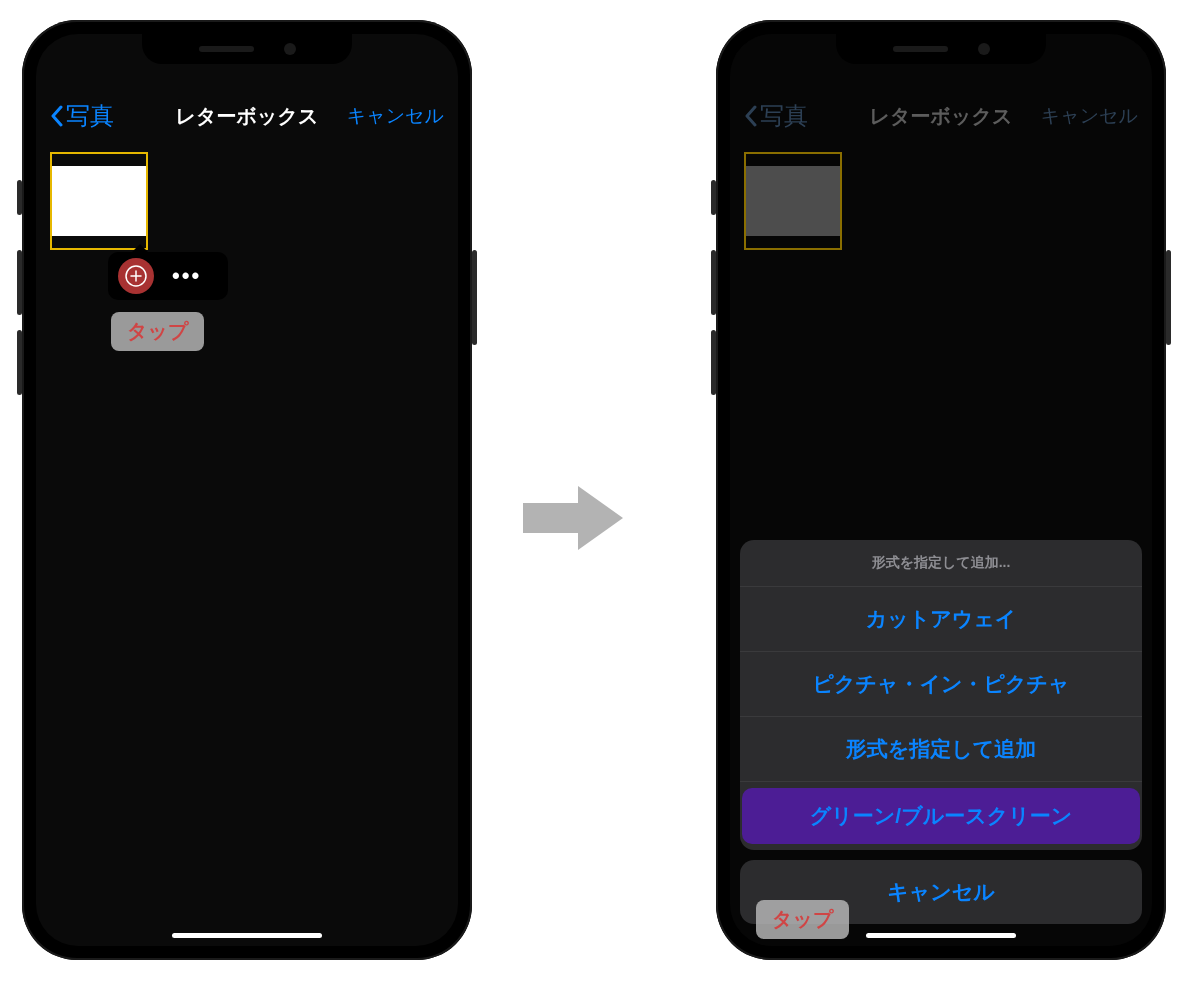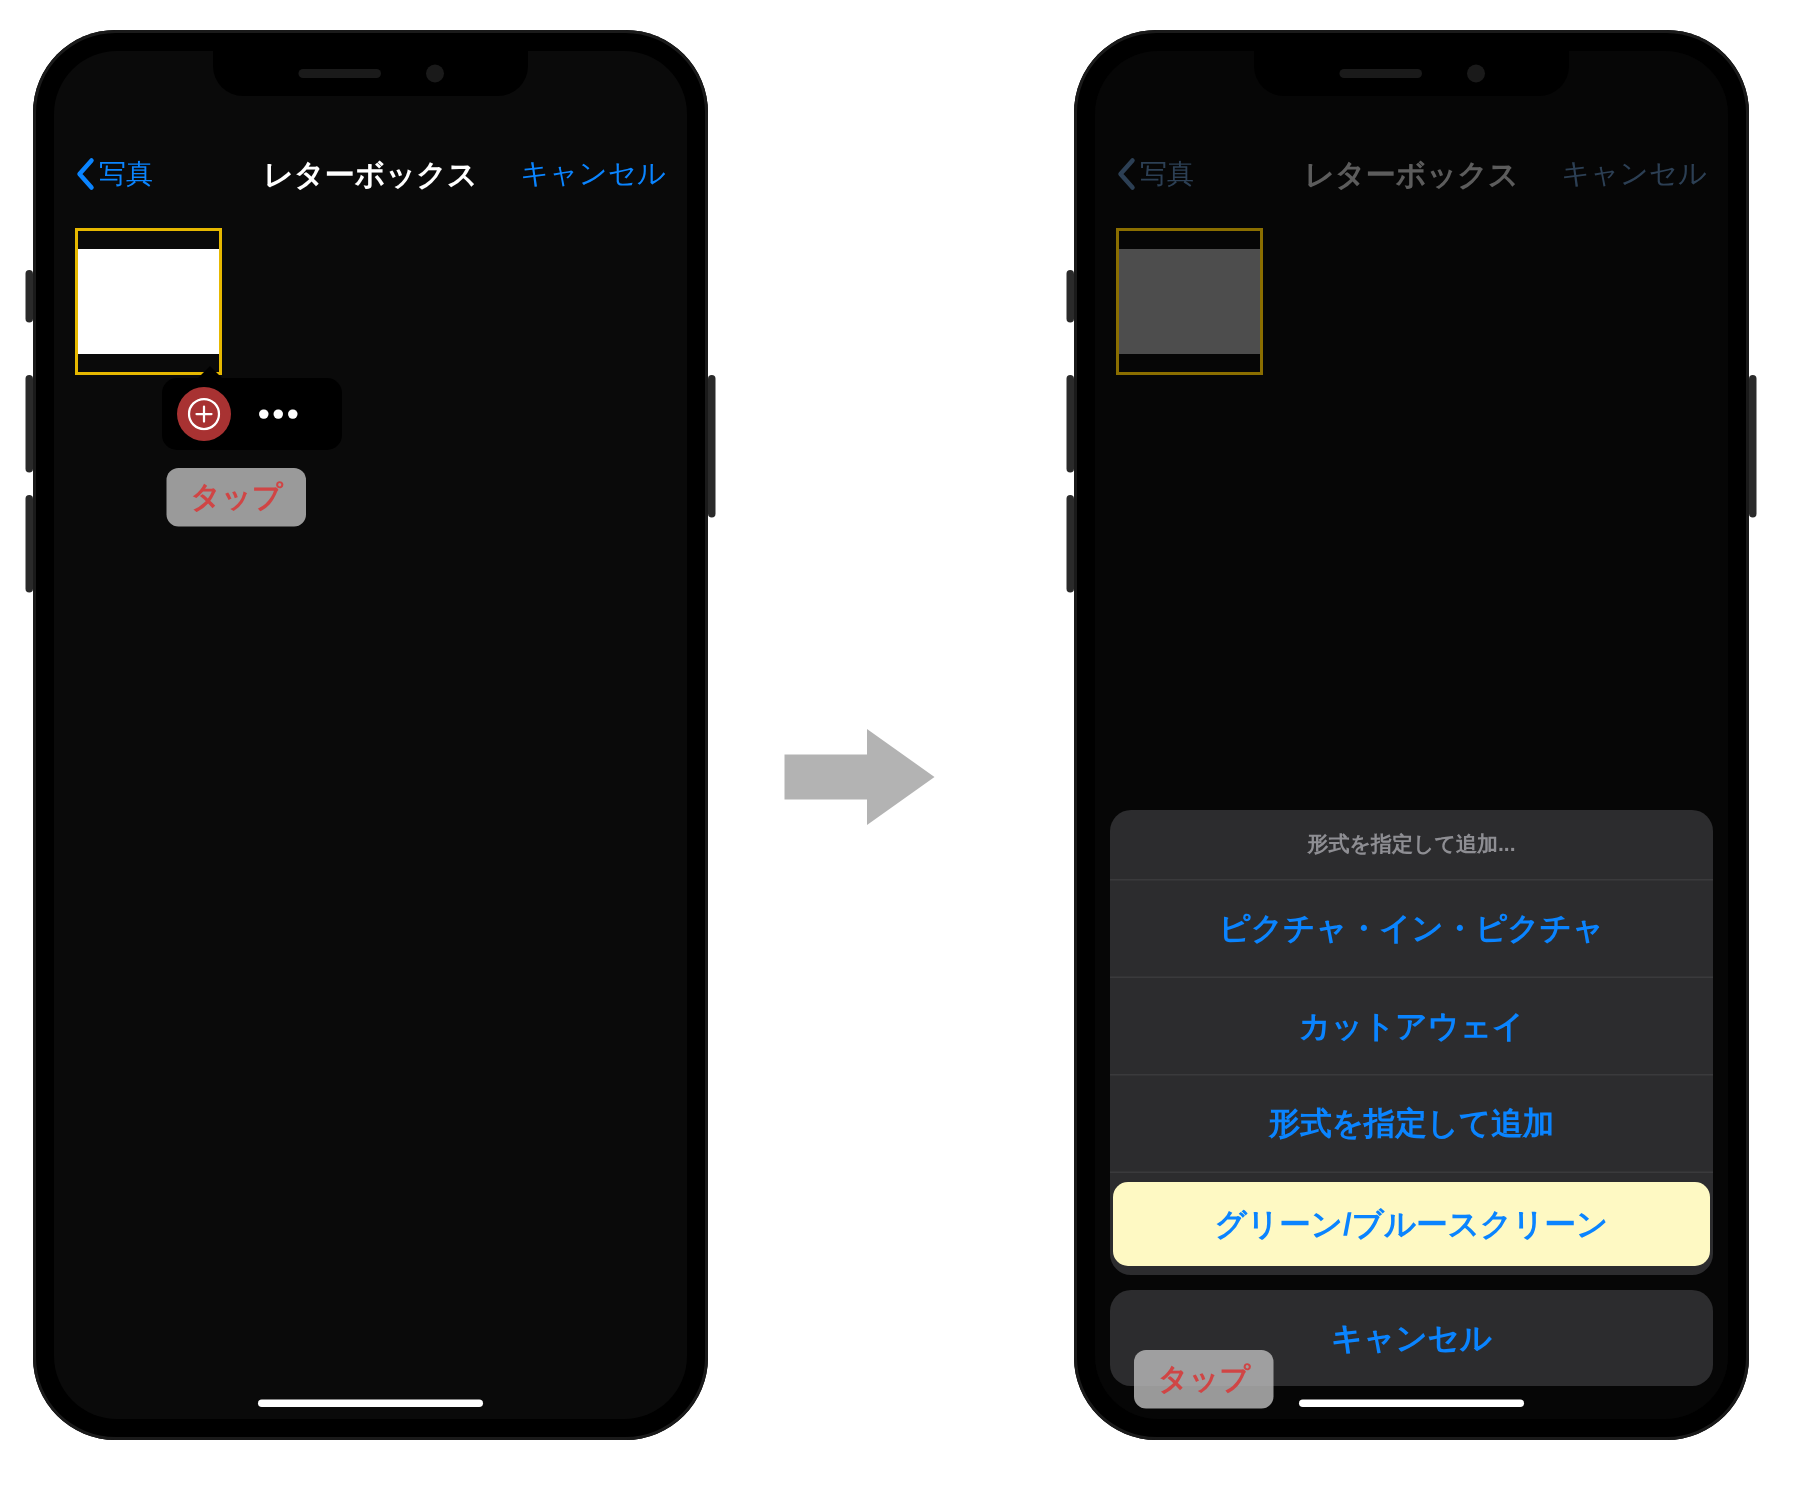--- a/index.html
+++ b/index.html
@@ -62,21 +62,21 @@
       left: 0;
       right: 0;
       height: 44px;
       display: flex;
       align-items: center;
       justify-content: space-between;
       padding: 0 14px;
     }
     .nav-back {
       color: #0a84ff;
-      font-size: 18px;
+      font-size: 24px;
       display: flex;
       align-items: center;
     }
     .nav-back svg { margin-right: 2px; }
     .nav-title { color: #fff; font-size: 20px; font-weight: 600; position: absolute; left: 50%; transform: translateX(-50%); }
     .nav-cancel { color: #0a84ff; font-size: 19px; }
     .thumb {
       position: absolute;
       top: 118px;
       left: 14px;
@@ -175,21 +175,21 @@
     }
     .sheet-option {
       color: #0a84ff;
       font-size: 21px;
       text-align: center;
       padding: 18px 0;
       border-bottom: 1px solid #3a3a3c;
     }
     .sheet-option:last-child { border-bottom: none; }
     .sheet-option.highlighted {
-      background: #fef9c3;
+      background: #4c1d95;
       margin: 6px 2px;
       border-radius: 10px;
       border-bottom: none;
       padding: 14px 0;
     }
     .sheet-cancel {
       background: #2c2c2e;
       border-radius: 14px;
       color: #0a84ff;
       font-size: 21px;
@@ -277,22 +277,22 @@
       <div class="nav-title">レターボックス</div>
       <div class="nav-cancel">キャンセル</div>
     </div>
     <div class="thumb">
       <div class="thumb-inner-gray"></div>
     </div>
     <div class="dim-overlay"></div>
     <div class="action-sheet">
       <div class="sheet-group">
         <div class="sheet-header">形式を指定して追加...</div>
+        <div class="sheet-option">カットアウェイ</div>
         <div class="sheet-option">ピクチャ・イン・ピクチャ</div>
-        <div class="sheet-option">カットアウェイ</div>
         <div class="sheet-option">形式を指定して追加</div>
         <div class="sheet-option highlighted">グリーン/ブルースクリーン</div>
       </div>
       <div class="sheet-cancel">キャンセル</div>
     </div>
     <div class="tap-badge tap-2">タップ</div>
     <div class="home-indicator"></div>
   </div>
 </div>
 

